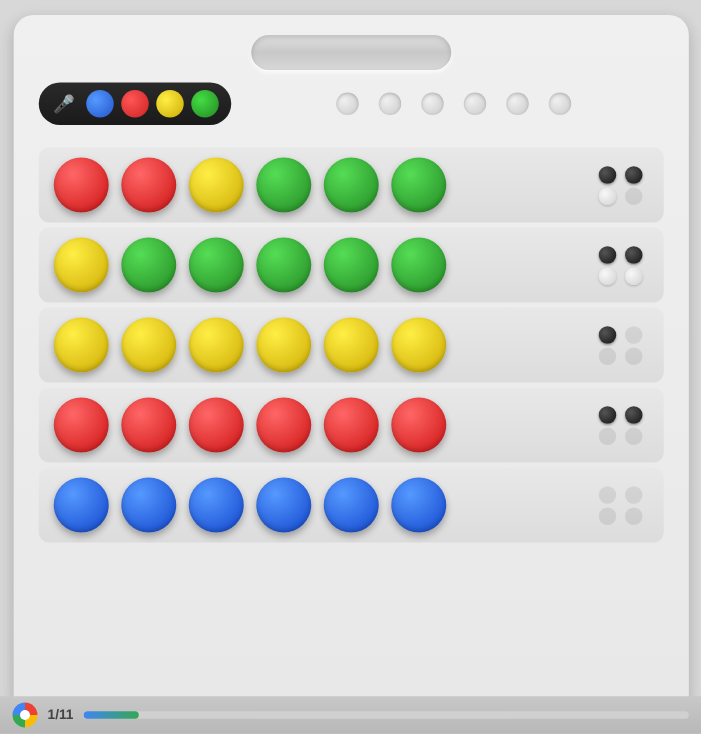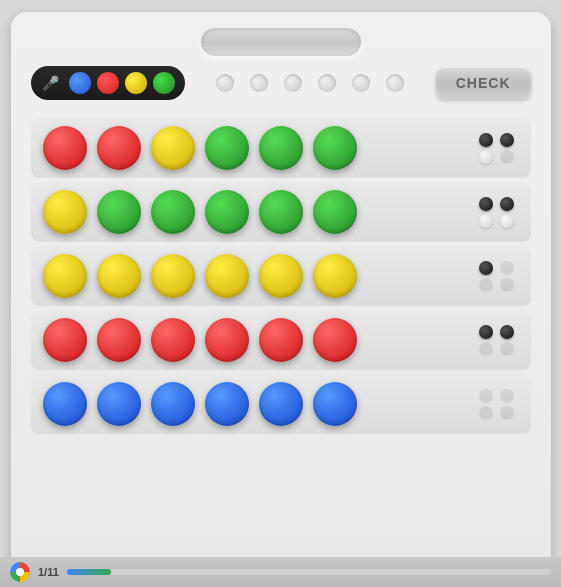--- a/index.html
+++ b/index.html
@@ -235,21 +235,20 @@
 
     <div class="current-row-pegs">
       <div class="small-peg"></div>
       <div class="small-peg"></div>
       <div class="small-peg"></div>
       <div class="small-peg"></div>
       <div class="small-peg"></div>
       <div class="small-peg"></div>
     </div>
 
-    <button class="check-button">CHECK</button>
   </div>
 
   <div class="game-board" id="game-board">
   <div class="board-row">
         <div class="pegs-area">
           <div class="peg red"></div>
           <div class="peg red"></div>
           <div class="peg yellow"></div>
           <div class="peg green"></div>
           <div class="peg green"></div>

